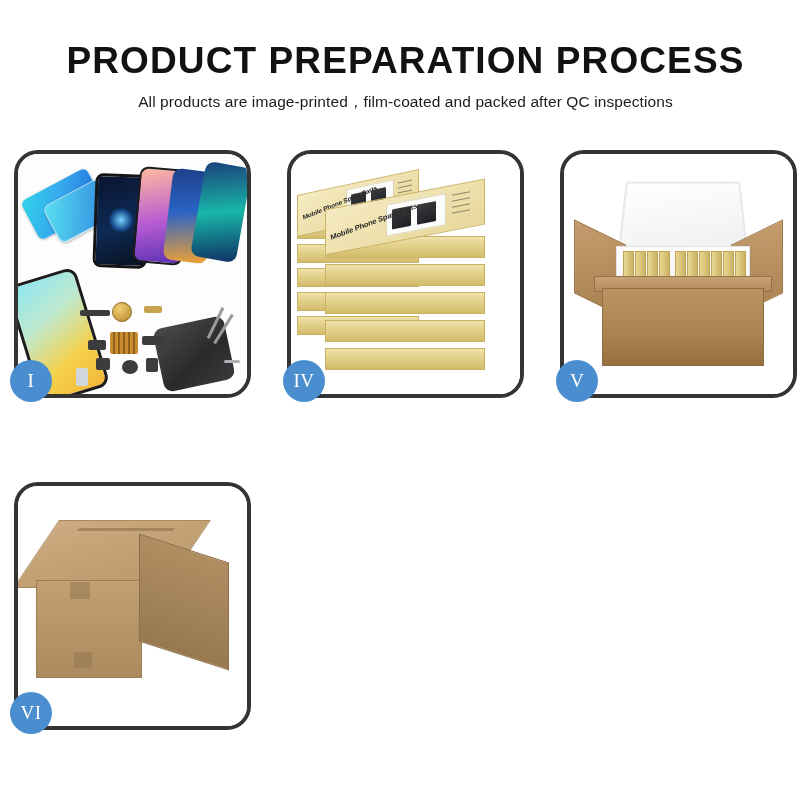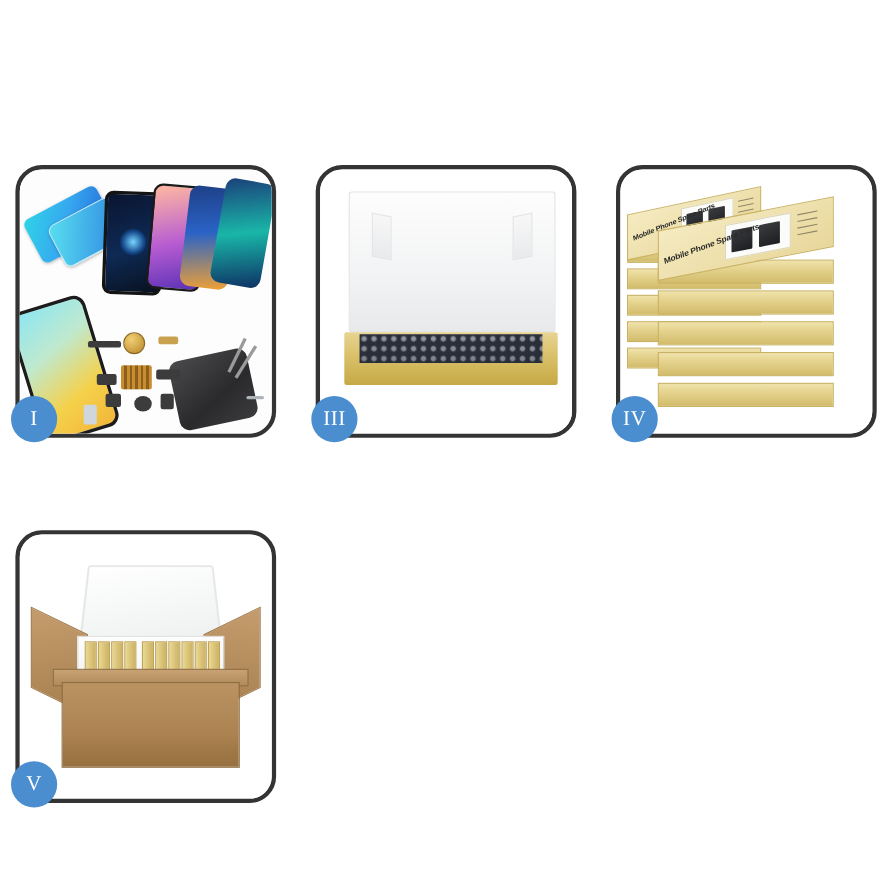--- a/index.html
+++ b/index.html
@@ -380,20 +380,24 @@
   .seam {
     position: absolute;
     background: rgba(120,95,60,.45);
   }
 </style>
 </head>
 <body>
 
 <div class="page">
 
+  <div class="header">
+    <div class="title">PRODUCT PREPARATION PROCESS</div>
+    <div class="subtitle">All products are image-printed，film-coated and packed after QC inspections</div>
+  </div>
 
   <div class="grid">
 
     <div class="card">
       <div class="card-photo c1">
         <div class="sc">
           <div class="ph ph1"></div>
           <div class="ph ph1b"></div>
           <div class="ph-blk"></div>
           <div class="ph-pur"></div>
@@ -413,34 +417,20 @@
           <div class="dot" style="left:58px; top:214px; width:12px; height:18px; background:#cfd6dc;"></div>
           <div class="tool" style="left:196px; top:152px; height:34px; transform:rotate(26deg);"></div>
           <div class="tool" style="left:204px; top:158px; height:34px; transform:rotate(32deg);"></div>
           <div class="dot" style="left:206px; top:206px; width:16px; height:3px; background:#aeb3b8;"></div>
         </div>
       </div>
       <div class="badge">I</div>
     </div>
 
 
-    <div class="card">
-      <div class="card-photo c3">
-        <div class="sc">
-          <div class="lid">
-            <div class="lid-flapL"></div>
-            <div class="lid-flapR"></div>
-          </div>
-          <div class="box-base">
-            <div class="box-inner"></div>
-          </div>
-        </div>
-      </div>
-      <div class="badge">III</div>
-    </div>
 
     <div class="card">
       <div class="card-photo c4">
         <div class="sc">
 
           <div class="stack" style="left:6px; top:50px;">
             <div class="gbox" style="left:0; top:112px; width:120px; height:17px;"></div>
             <div class="gbox" style="left:0; top:88px; width:120px; height:17px;"></div>
             <div class="gbox" style="left:0; top:64px; width:120px; height:17px;"></div>
             <div class="gbox" style="left:0; top:40px; width:120px; height:17px;"></div>
@@ -499,15 +489,28 @@
             <div class="vbox" style="left:106px;"></div>
             <div class="vbox" style="left:118px;"></div>
           </div>
           <div class="carton-top"></div>
           <div class="carton"></div>
         </div>
       </div>
       <div class="badge">V</div>
     </div>
 
+    <div class="card">
+      <div class="card-photo c6">
+        <div class="sc">
+          <div class="bx-top"></div>
+          <div class="bx-left"></div>
+          <div class="bx-right"></div>
+          <div class="seam" style="left:60px; top:42px; width:96px; height:3px; transform:skewX(-34deg);"></div>
+          <div class="tape" style="left:52px; top:96px; width:20px; height:17px;"></div>
+          <div class="tape" style="left:56px; top:166px; width:18px; height:16px;"></div>
+        </div>
+      </div>
+      <div class="badge">VI</div>
+    </div>
 
   </div>
 </div>
 
 </body></html>

